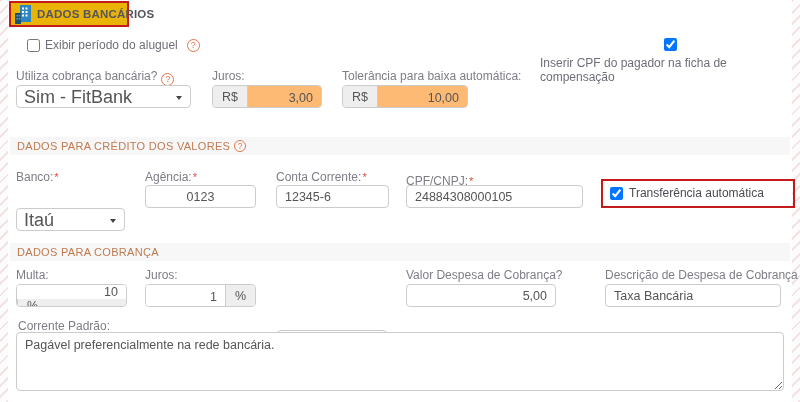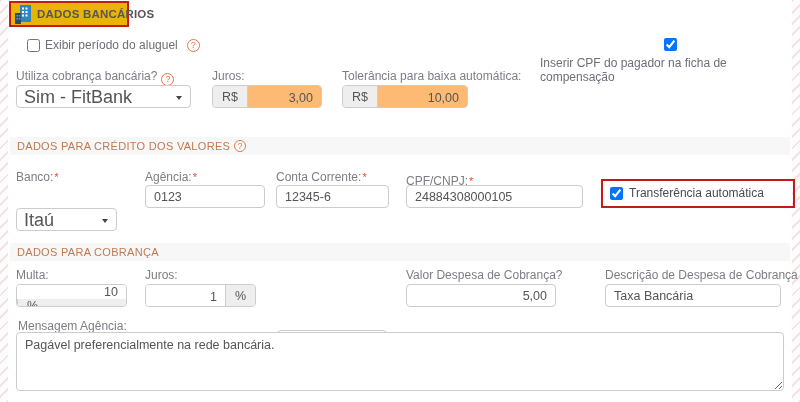--- a/index.html
+++ b/index.html
@@ -143,31 +143,31 @@
   </div>
 
   <div class="section-bar" style="top:137px;">
     <span>DADOS PARA CRÉDITO DOS VALORES</span>
       <span class="help">?</span>
   </div>
 
   <div class="lbl" style="left:16px; top:170px;">
     <span>Banco:</span><span class="req">*</span>
   </div>
-  <div class="field sel-wrap" style="left:16px; top:185px; width:101px;">
+  <div class="field sel-wrap" style="left:16px; top:185px; width:109px;">
     <select>
       <option>Itaú</option>
     </select>
     <span class="caret"></span>
   </div>
 
   <div class="lbl" style="left:145px; top:170px;">
     <span>Agência:</span><span class="req">*</span>
   </div>
-  <input class="field tbox" style="left: 145px; top: 185px; width: 120px;" value="0123">
+  <input class="field tbox" style="left: 145px; top: 185px; width: 111px; text-align: center;" value="0123">
 
   <div class="lbl" style="left:276px; top:170px;">
     <span>Conta Corrente:</span><span class="req">*</span>
   </div>
   <input class="field tbox" style="left: 276px; top: 185px; width: 113px;" value="12345-6">
 
   <div class="lbl" style="left:406px; top:154px;margin-top:20px;">
     <span>CPF/CNPJ:</span><span class="req">*</span>
   </div>
   <input class="field tbox" style="left: 406px; top: 185px; width: 177px;" value="24884308000105">
@@ -200,15 +200,15 @@
     </select>
     <span class="caret"></span>
   </div>
 
   <div class="lbl" style="left:406px; top:268px;">Valor Despesa de Cobrança?</div>
   <input class="field tbox ralign" style="left: 406px; top: 284px; width: 150px;" value="5,00">
 
   <div class="lbl" style="left:605px; top:268px;">Descrição de Despesa de Cobrança</div>
   <input class="field tbox" style="left: 605px; top: 284px; width: 176px;" value="Taxa Bancária">
 
-  <div class="lbl" style="left:18px; top:319px;">Mensagem Agência:</div>
+  <div class="lbl" style="left:18px; top:319px;">Corrente Padrão:</div>
   <textarea class="msg" style="">Pagável preferencialmente na rede bancária.</textarea>
 </div>
 
 </body></html>

